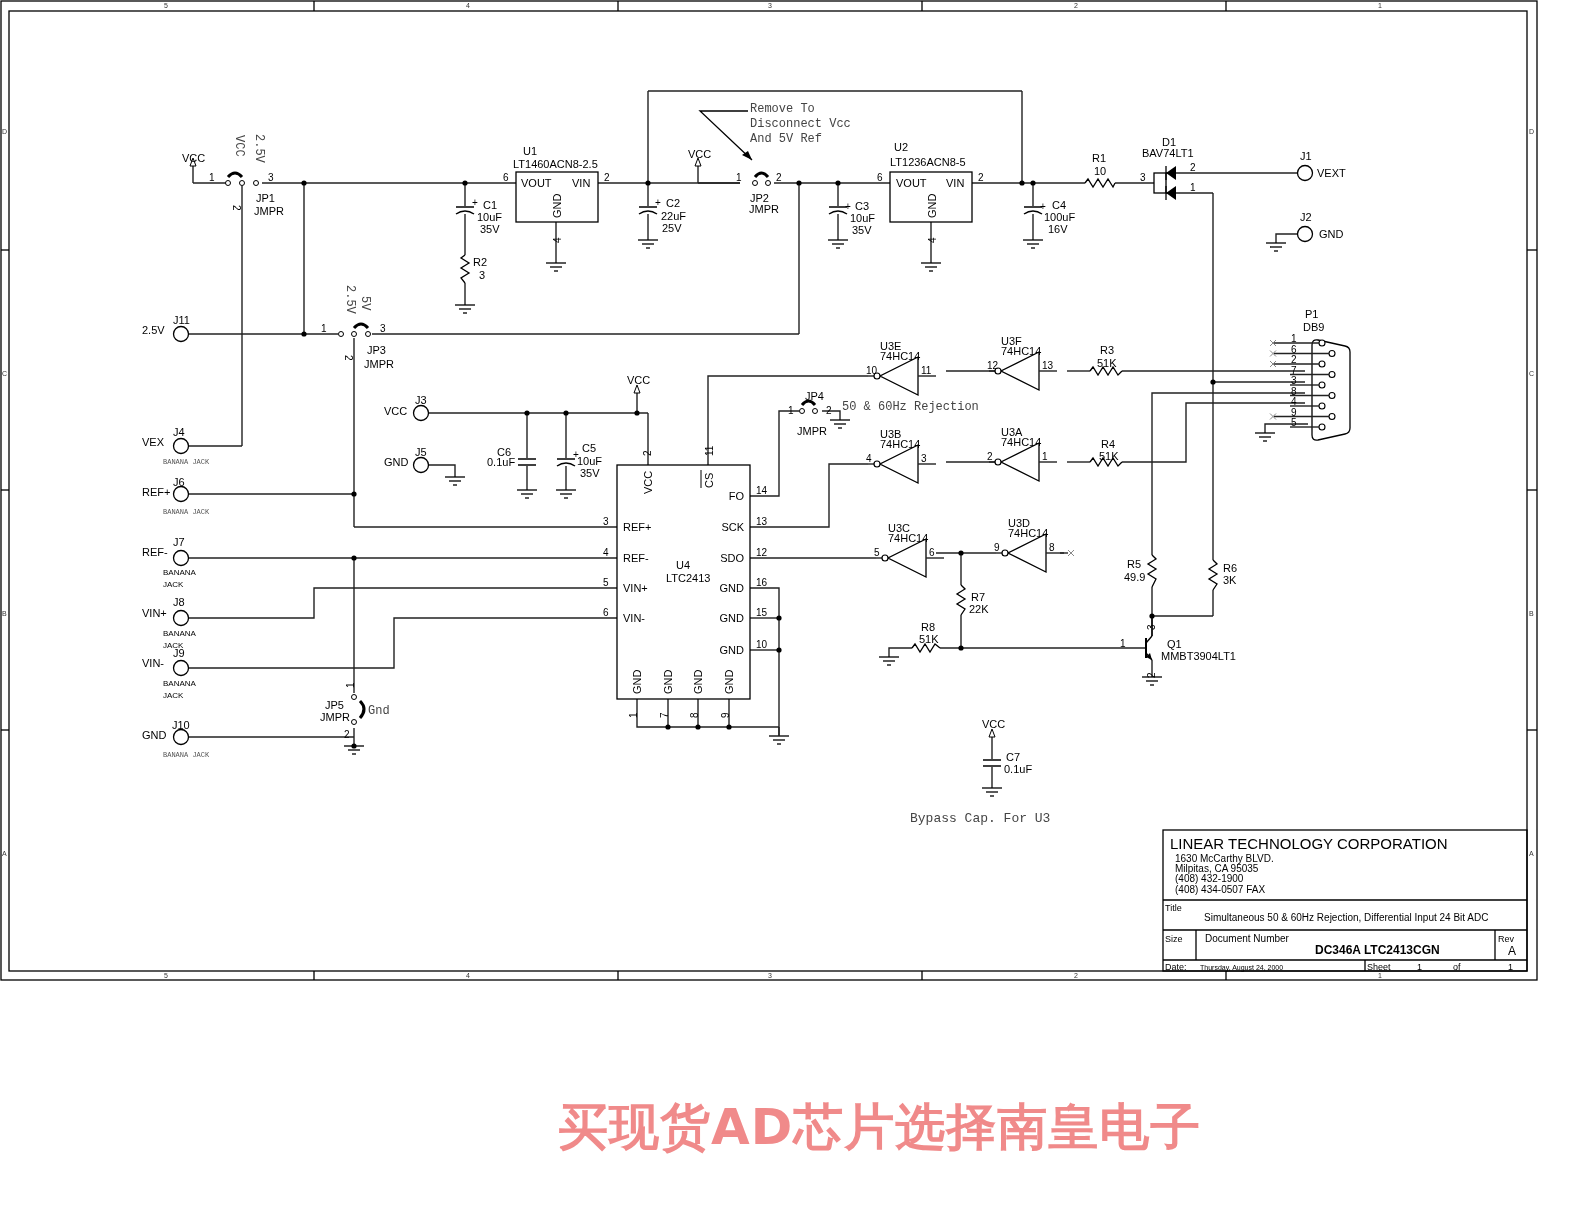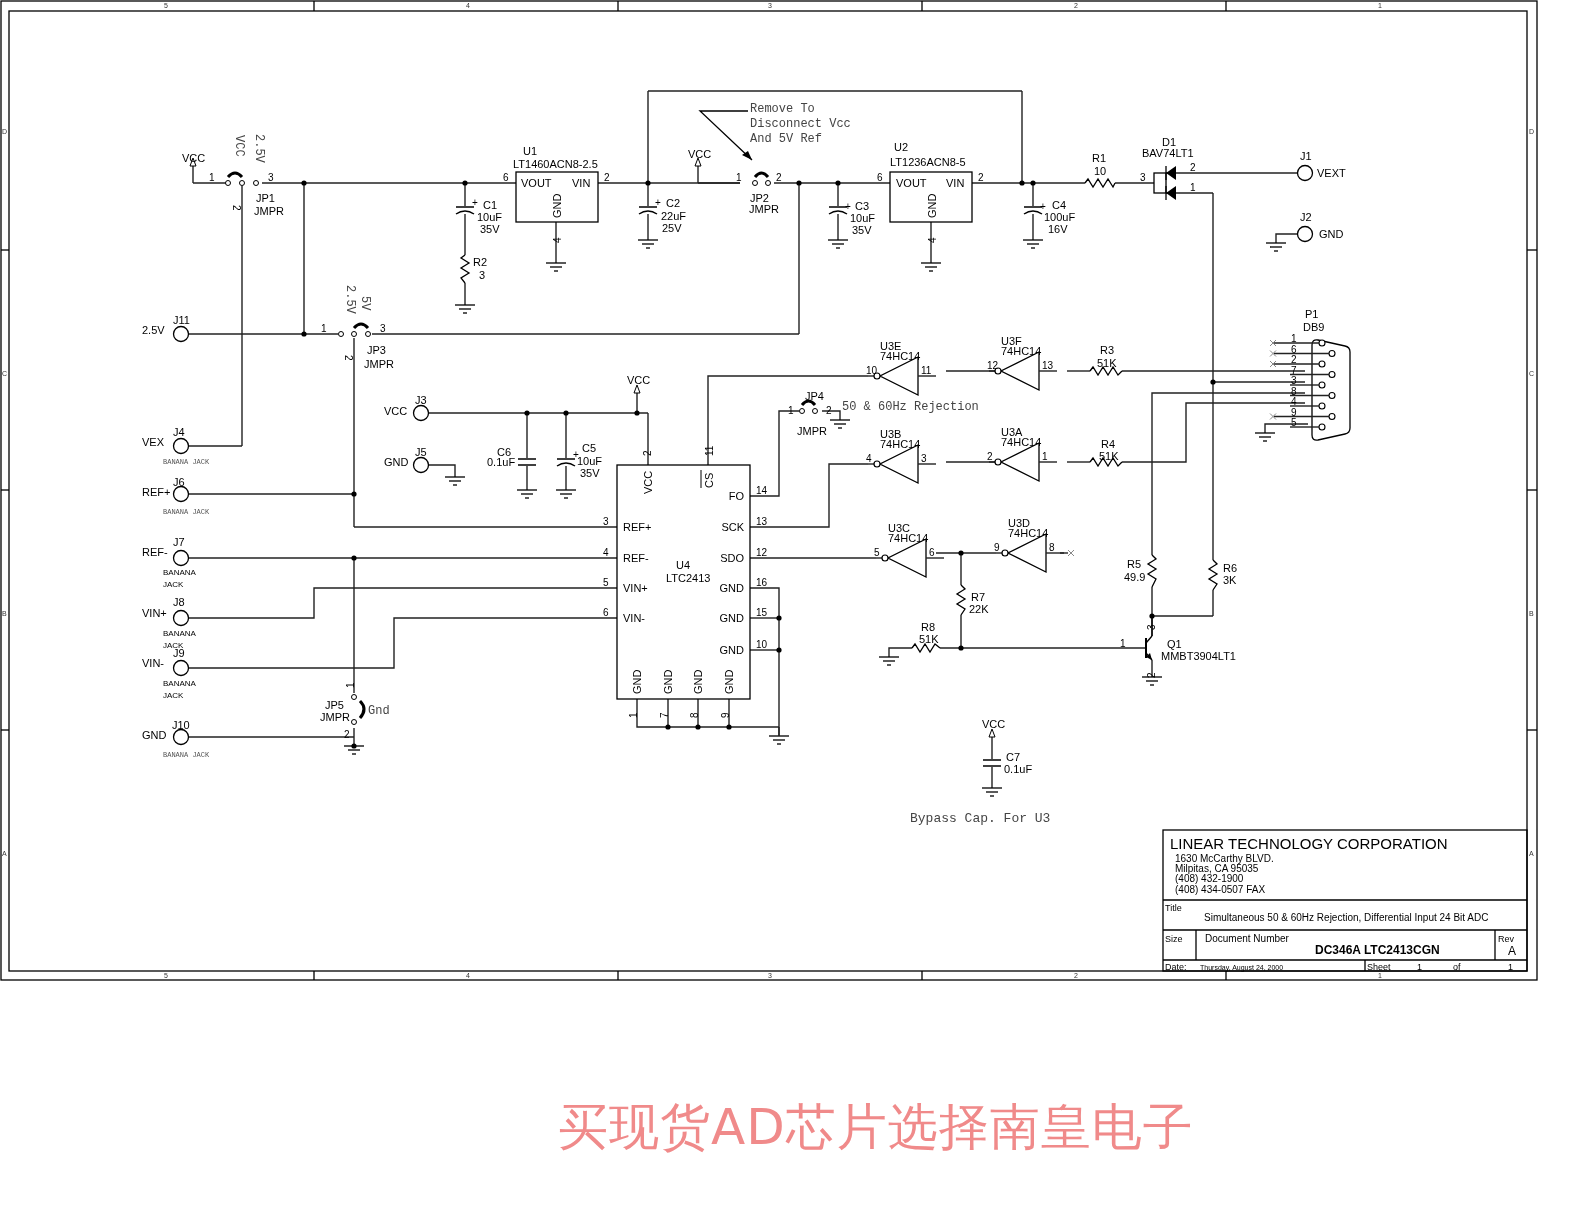--- a/index.html
+++ b/index.html
@@ -7,21 +7,21 @@
   #sch{position:absolute;left:0;top:0;width:1584px;height:1224px;}
   #sch text{font-family:"Liberation Sans",sans-serif;fill:#000;}
   #sch .w{stroke:#222;stroke-width:1.4;fill:none;}
   #sch .b{stroke:#000;stroke-width:1.3;fill:none;}
   #sch .t{font-size:11px;}
   #sch .s{font-size:10px;}
   #sch .xs{font-size:7px;fill:#555;font-family:"Liberation Mono",monospace;}
   #sch .mono{font-family:"Liberation Mono",monospace;font-size:12px;fill:#444;}
   #sch .pin{font-size:10px;}
   #sch .frame{font-size:7px;fill:#333;}
-  .watermark{position:absolute;left:558px;top:1094px;font-size:50px;font-weight:normal;color:#f08a8a;letter-spacing:1px;font-family:"DejaVu Sans",sans-serif;}
+  .watermark{position:absolute;left:558px;top:1094px;font-size:50px;font-weight:bold;color:#f08a8a;letter-spacing:1px;font-family:"DejaVu Sans",sans-serif;}
 </style>
 </head>
 <body>
 
 <svg id="sch" viewBox="0 0 1584 1224" xmlns="http://www.w3.org/2000/svg">
   <defs>
     <g id="gnd">
         <line x1="-10" y1="0" x2="10" y2="0" stroke="#000" stroke-width="1.3"></line>
         <line x1="-6" y1="4" x2="6" y2="4" stroke="#000" stroke-width="1.3"></line>
         <line x1="-2" y1="8" x2="2" y2="8" stroke="#000" stroke-width="1.3"></line>

